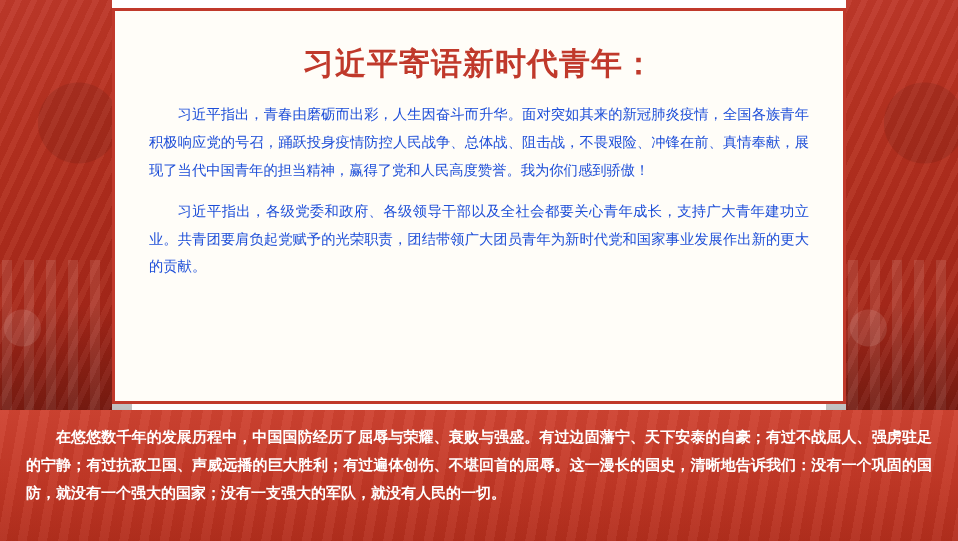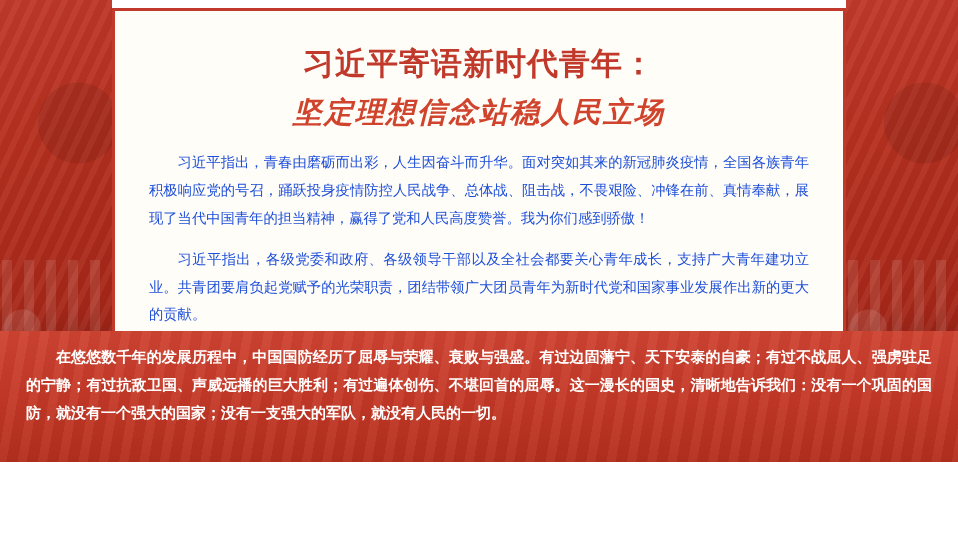--- a/index.html
+++ b/index.html
@@ -10,21 +10,21 @@
   body {
     width: 958px;
     height: 541px;
     font-family: "Liberation Sans", sans-serif;
     background: #ffffff;
     overflow: hidden;
   }
   .poster {
     position: relative;
     width: 958px;
-    height: 462px;
+    height: 541px;
     background: #ffffff;
     overflow: hidden;
   }
   
   .band-left, .band-right {
     position: absolute;
     top: 0;
     width: 112px;
     height: 410px;
     background: linear-gradient(160deg, #c0392b 0%, #b5301f 35%, #9e2316 100%);
@@ -113,35 +113,34 @@
   }
   .footer-text {
     position: relative;
     color: #ffffff;
     font-size: 15px;
     font-weight: bold;
     line-height: 1.85;
     text-align: justify;
     text-justify: inter-ideograph;
     text-indent: 2em;
-    font-family: Liberation Mono, monospace;
+    font-family: Liberation Serif, serif;
   }
 </style>
 </head>
 <body>
 
 <div class="poster">
 
   <div class="band-left"></div>
   <div class="band-right"></div>
 
   <div class="card">
     <div class="headline">习近平寄语新时代青年：</div>
 
-    <div class="subline">坚定理想信念站稳人民立场</div>
 
     <div class="body-text">
       <p>习近平指出，青春由磨砺而出彩，人生因奋斗而升华。面对突如其来的新冠肺炎疫情，全国各族青年积极响应党的号召，踊跃投身疫情防控人民战争、总体战、阻击战，不畏艰险、冲锋在前、真情奉献，展现了当代中国青年的担当精神，赢得了党和人民高度赞誉。我为你们感到骄傲！</p>
       <p>习近平指出，各级党委和政府、各级领导干部以及全社会都要关心青年成长，支持广大青年建功立业。共青团要肩负起党赋予的光荣职责，团结带领广大团员青年为新时代党和国家事业发展作出新的更大的贡献。</p>
     </div>
   </div>
 
   <div class="footer">
     <div class="footer-text">在悠悠数千年的发展历程中，中国国防经历了屈辱与荣耀、衰败与强盛。有过边固藩宁、天下安泰的自豪；有过不战屈人、强虏驻足的宁静；有过抗敌卫国、声威远播的巨大胜利；有过遍体创伤、不堪回首的屈辱。这一漫长的国史，清晰地告诉我们：没有一个巩固的国防，就没有一个强大的国家；没有一支强大的军队，就没有人民的一切。</div>
   </div>

